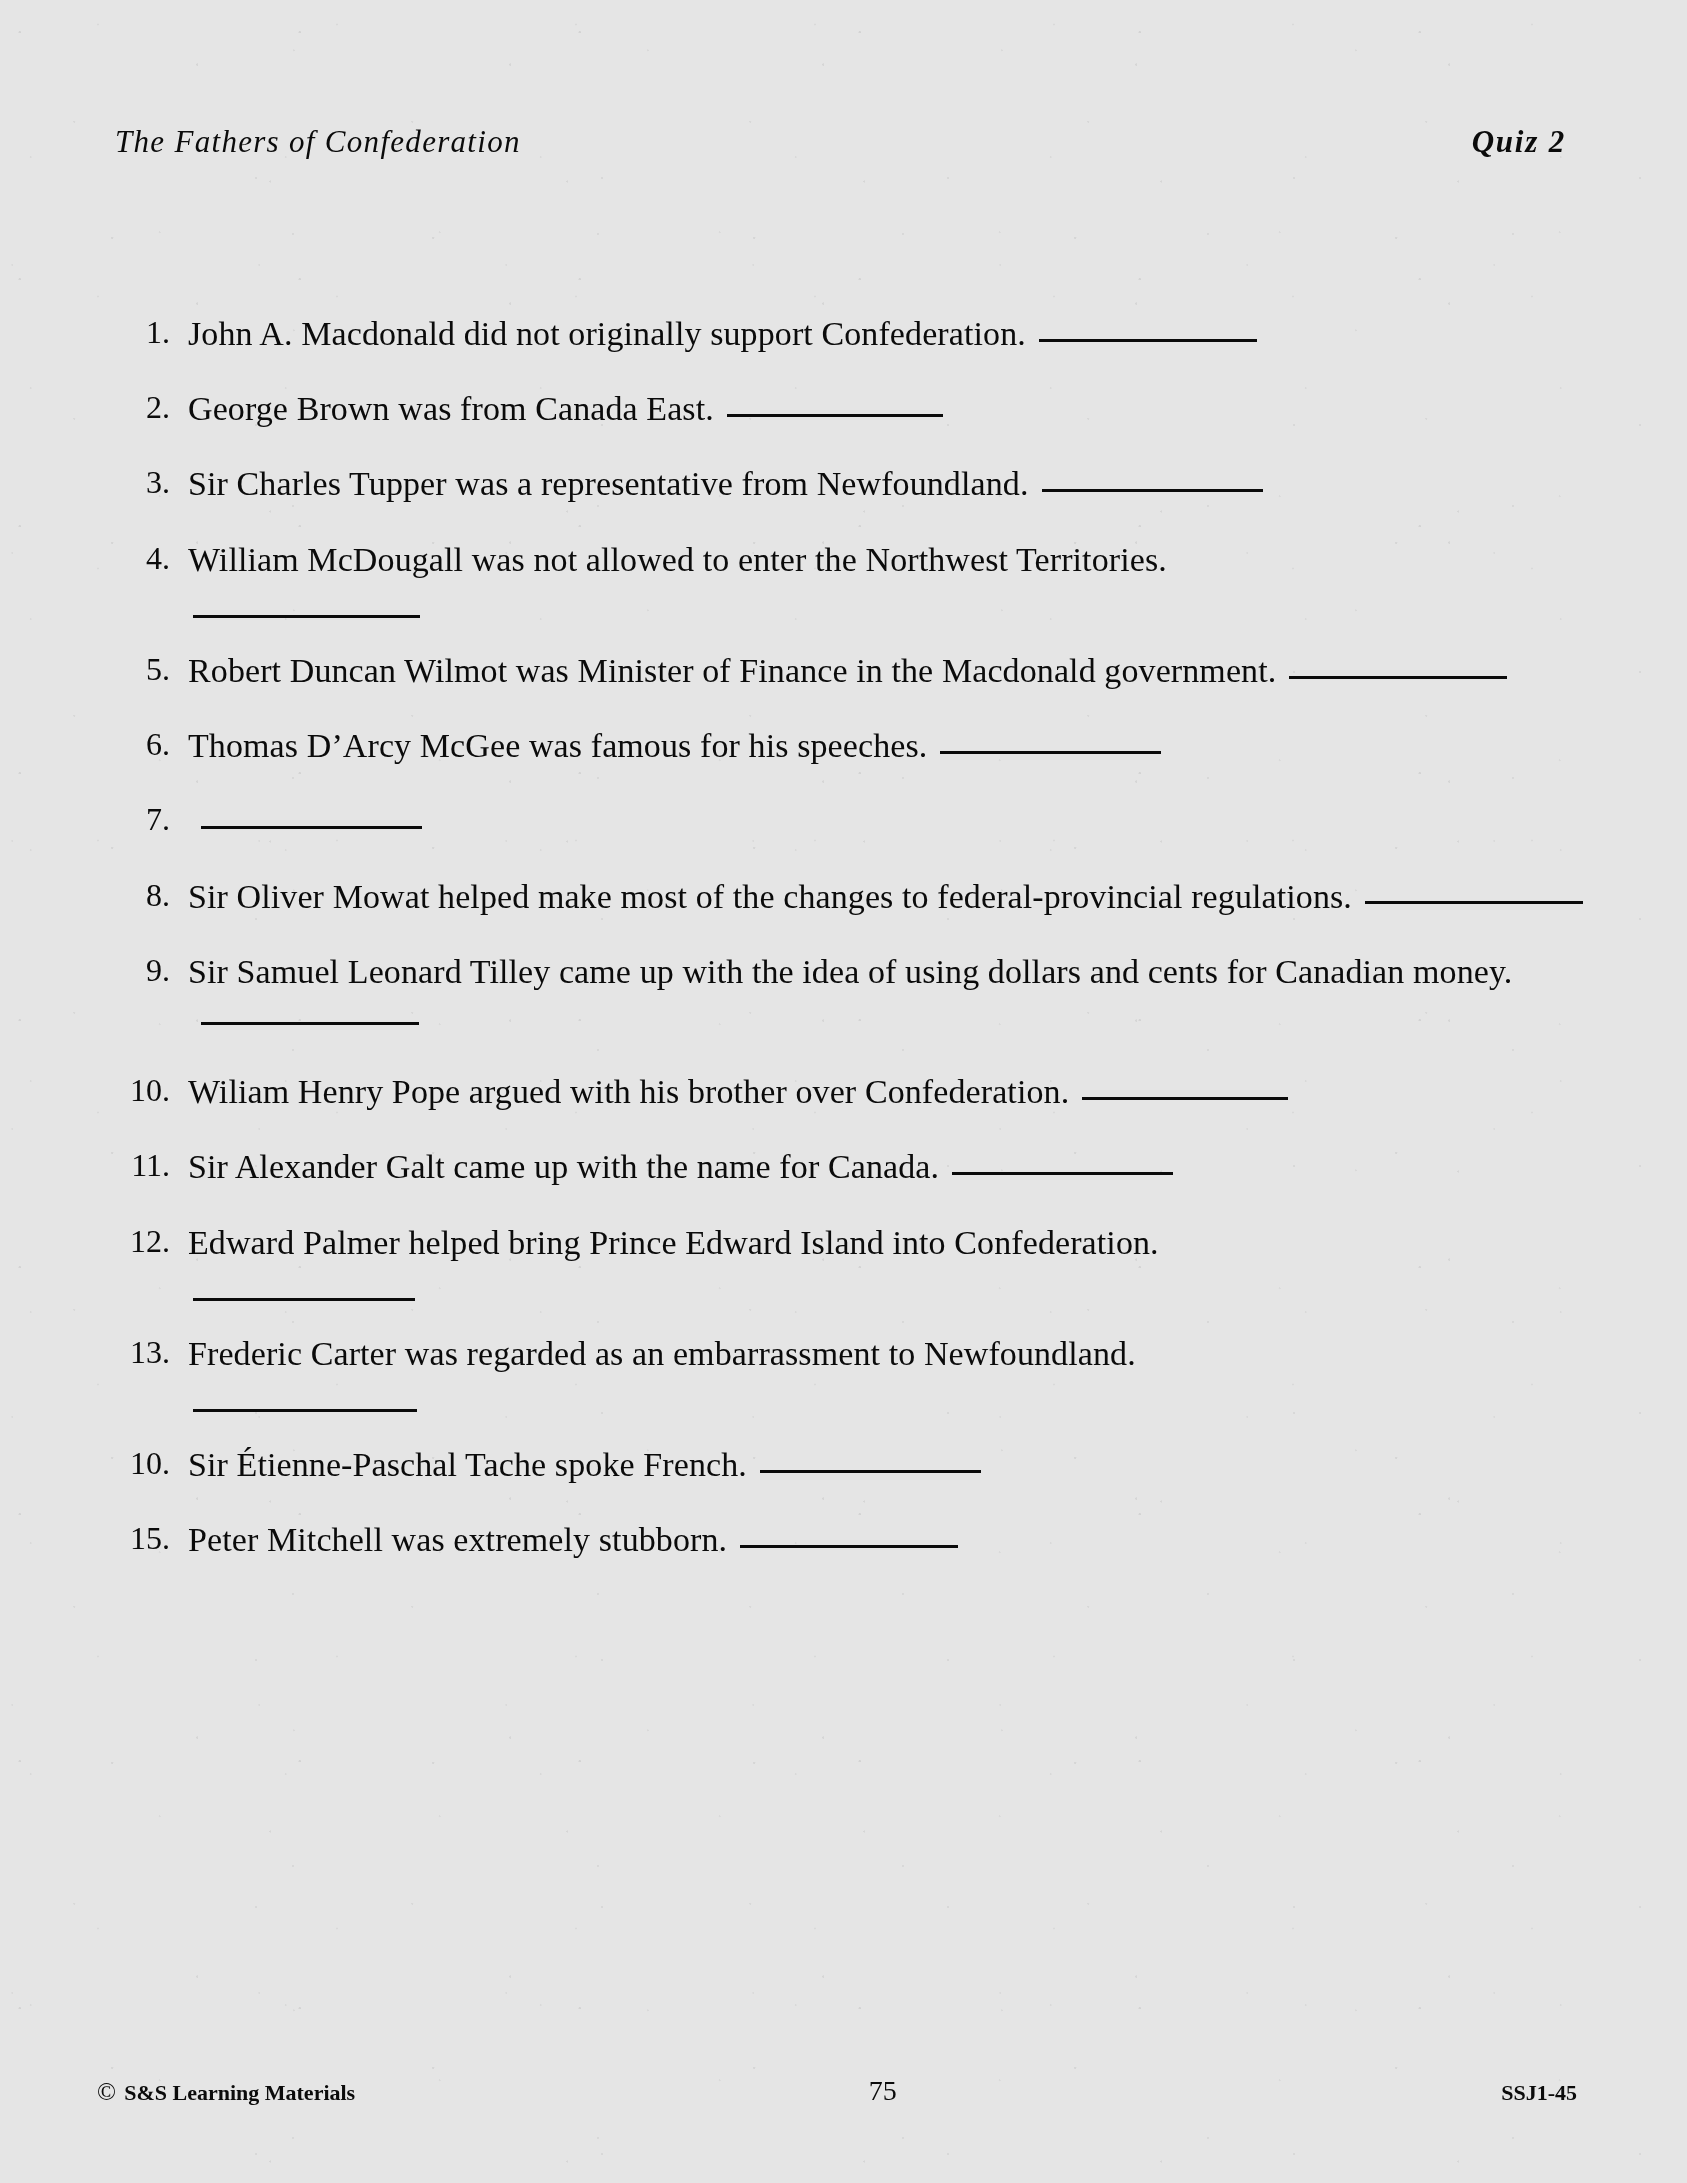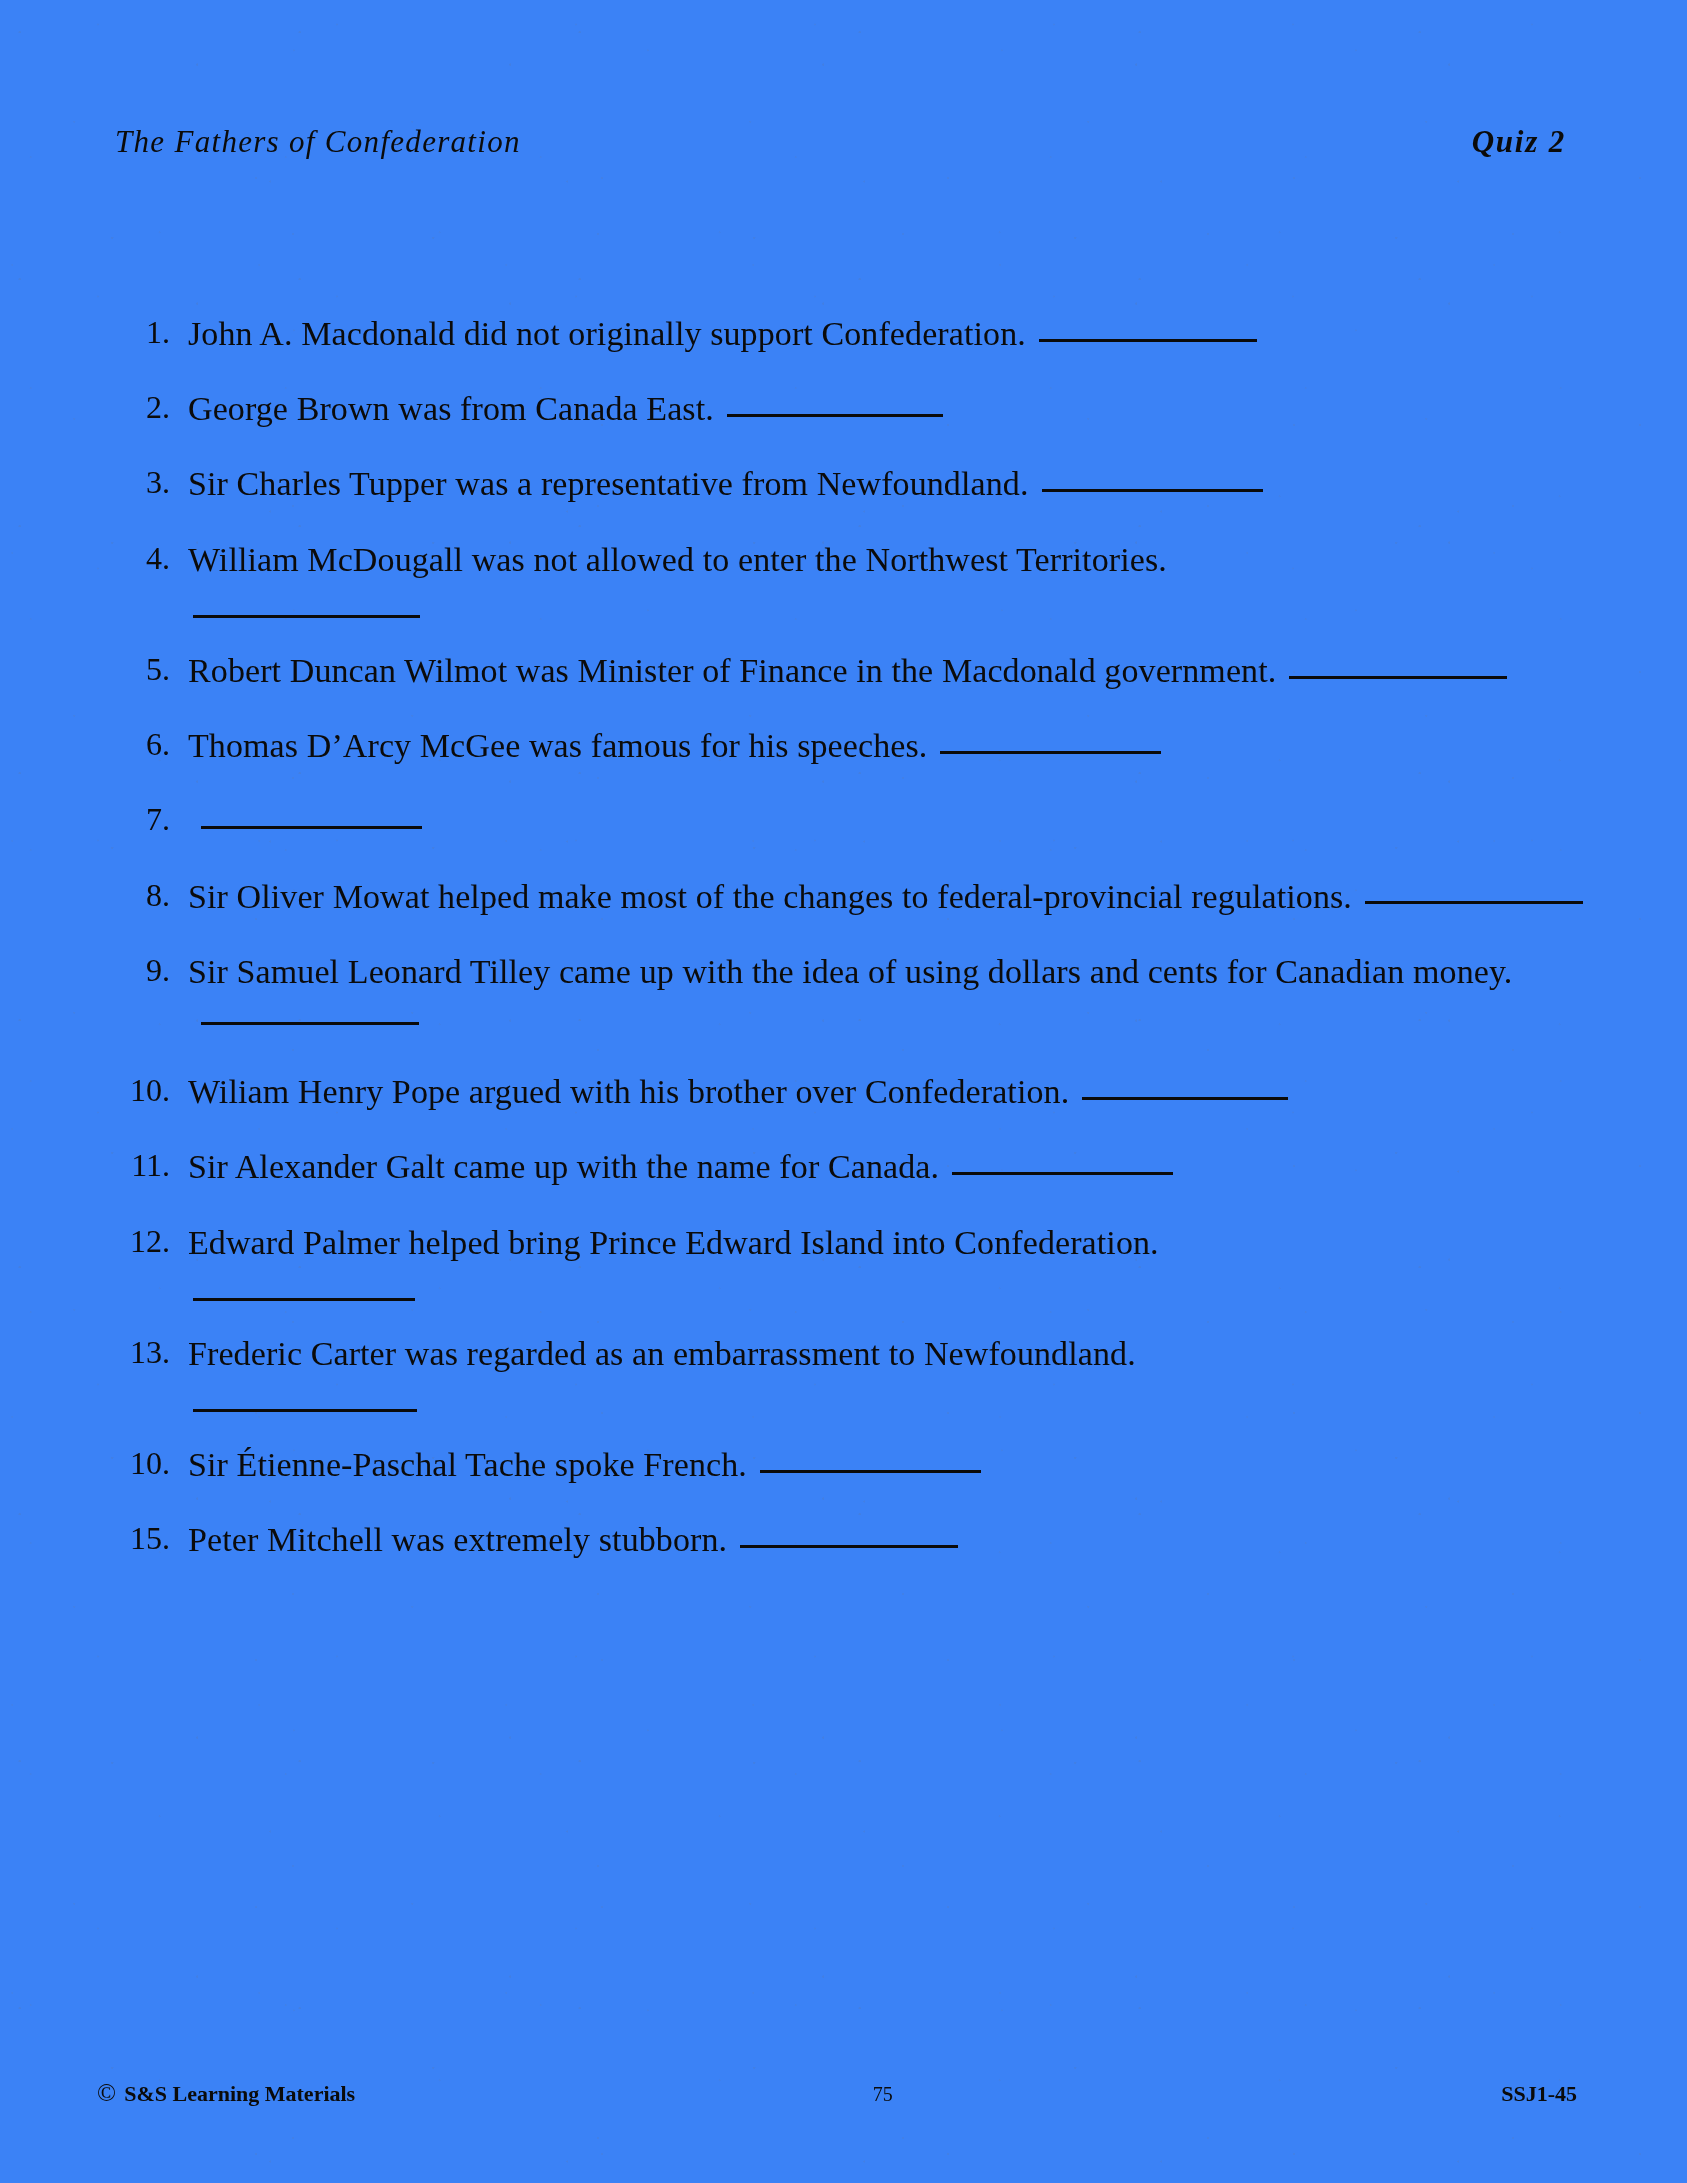--- a/index.html
+++ b/index.html
@@ -6,21 +6,21 @@
   html, body {
     margin: 0;
     padding: 0;
     background: #ffffff;
   }
 
   .page {
     position: relative;
     width: 1687px;
     height: 2183px;
-    background: #3b82f6;
+    background: #e5e5e5;
     overflow: hidden;
     font-family: "Liberation Serif", "DejaVu Serif", serif;
     color: #0b0b0b;
     box-sizing: border-box;
   }
 
   
   .paper-noise {
     position: absolute;
     inset: 0;
@@ -149,21 +149,21 @@
     gap: 8.2px;
     white-space: nowrap;
   }
   .copy-mark {
     font-weight: normal;
     font-size: 25px;
   }
   .footer-center {
     flex: 1 1 auto;
     text-align: center;
-    font-size: 20px;
+    font-size: 28px;
     font-weight: normal;
     padding-right: 91px;
   }
   .footer-right {
     flex: 0 0 auto;
     white-space: nowrap;
     padding-right: 13px;
   }
 </style>
 </head>

